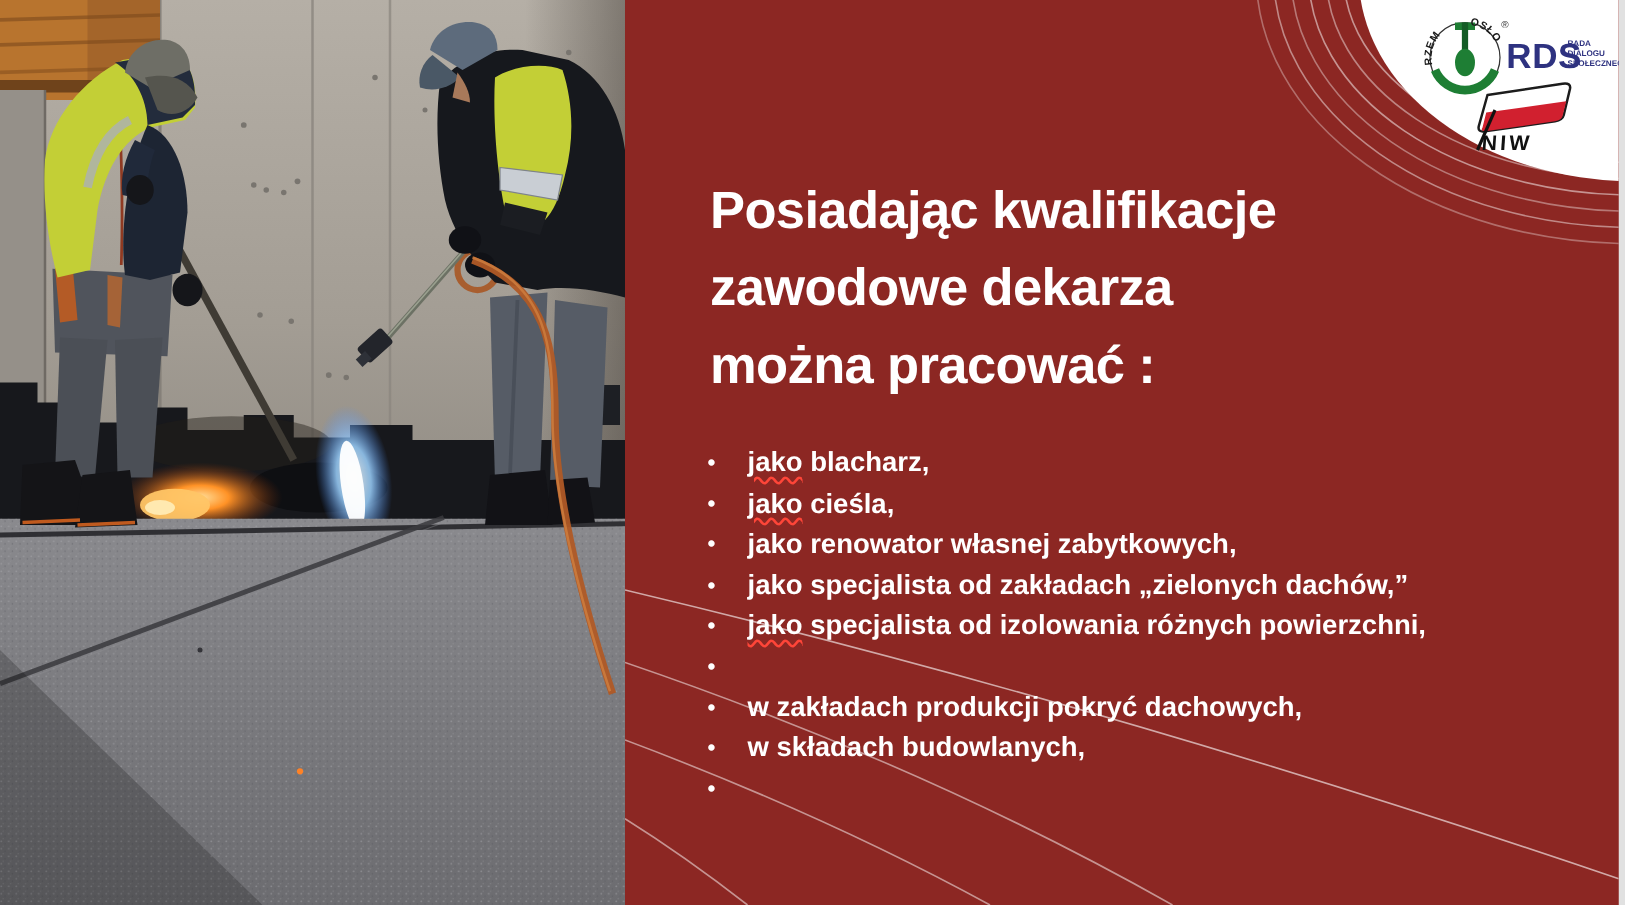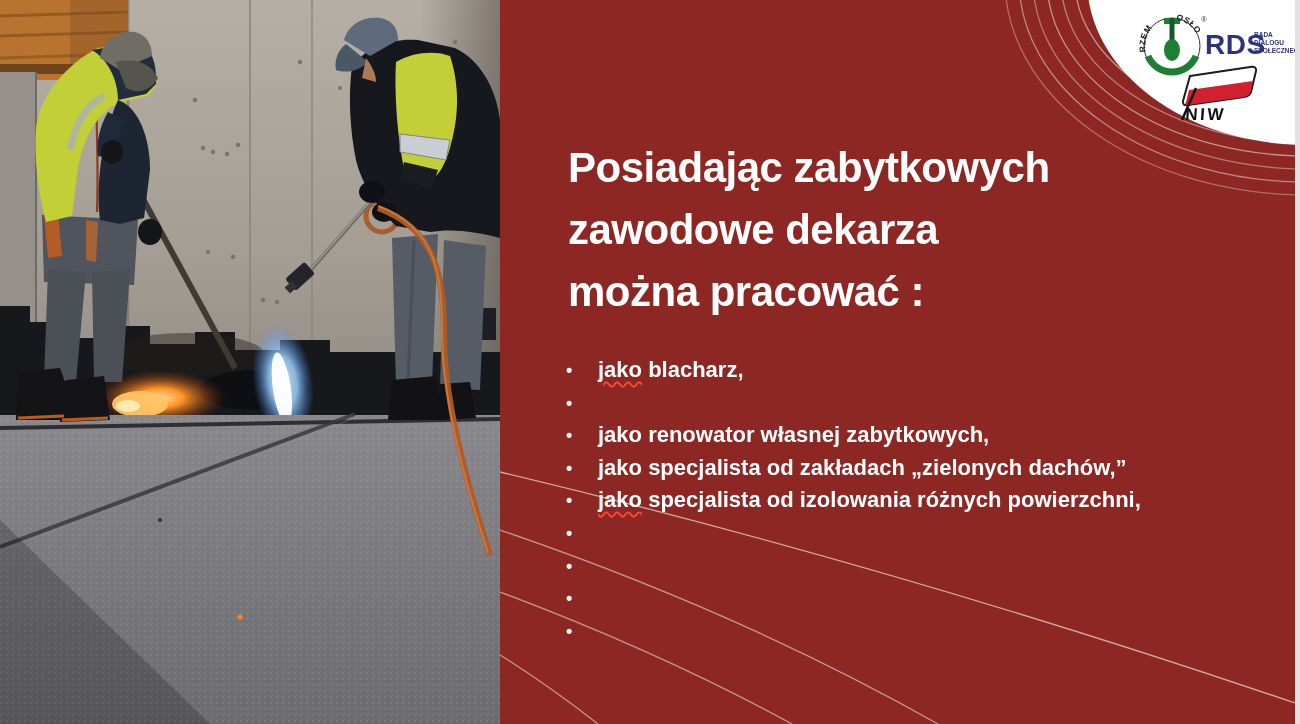--- a/index.html
+++ b/index.html
@@ -234,51 +234,54 @@
       </g>
 
       <g>
         <path d="M60,70 L120,61 Q127,60 126,65 L121,86 Q120,90 114,91 L58,99 Q52,100 53,95 Z" fill="#ffffff" stroke="#1c1c1c" stroke-width="2"></path>
         <path d="M56,96 L59,84 L123,75 L120,87 Q119,90 114,91 L58,99 Q54,99 56,96 Z" fill="#D1202F"></path>
         <line x1="52" y1="114" x2="66" y2="82" stroke="#111111" stroke-width="2.5"></line>
         <text x="63" y="114" font-size="17" font-weight="bold" fill="#111111" letter-spacing="2.5" transform="skewX(-4)">NIW</text>
       </g>
     </svg>
 
-    <h1 class="title">Posiadając zabytkowych
+    <h1 class="title">Posiadając kwalifikacje
 zawodowe dekarza
 można pracować :</h1>
 
     <ul class="bullets">
         <li>
           <span class="dot">•</span>
           <span class="rest"><span class="sq">jako</span> blacharz,</span>
         </li>
         <li>
           <span class="dot">•</span>
+          <span class="rest"><span class="sq">jako</span> cieśla,</span>
         </li>
         <li>
           <span class="dot">•</span>
           <span class="rest">jako renowator własnej zabytkowych,</span>
         </li>
         <li>
           <span class="dot">•</span>
           <span class="rest">jako specjalista od zakładach „zielonych dachów,”</span>
         </li>
         <li>
           <span class="dot">•</span>
           <span class="rest"><span class="sq">jako</span> specjalista od izolowania różnych powierzchni,</span>
         </li>
         <li>
           <span class="dot">•</span>
         </li>
         <li>
           <span class="dot">•</span>
-        </li>
-        <li>
-          <span class="dot">•</span>
+          <span class="rest">w zakładach produkcji pokryć dachowych,</span>
+        </li>
+        <li>
+          <span class="dot">•</span>
+          <span class="rest">w składach budowlanych,</span>
         </li>
         <li>
           <span class="dot">•</span>
         </li>
       </ul>
   </div>
 </div>
 
 </body></html>

